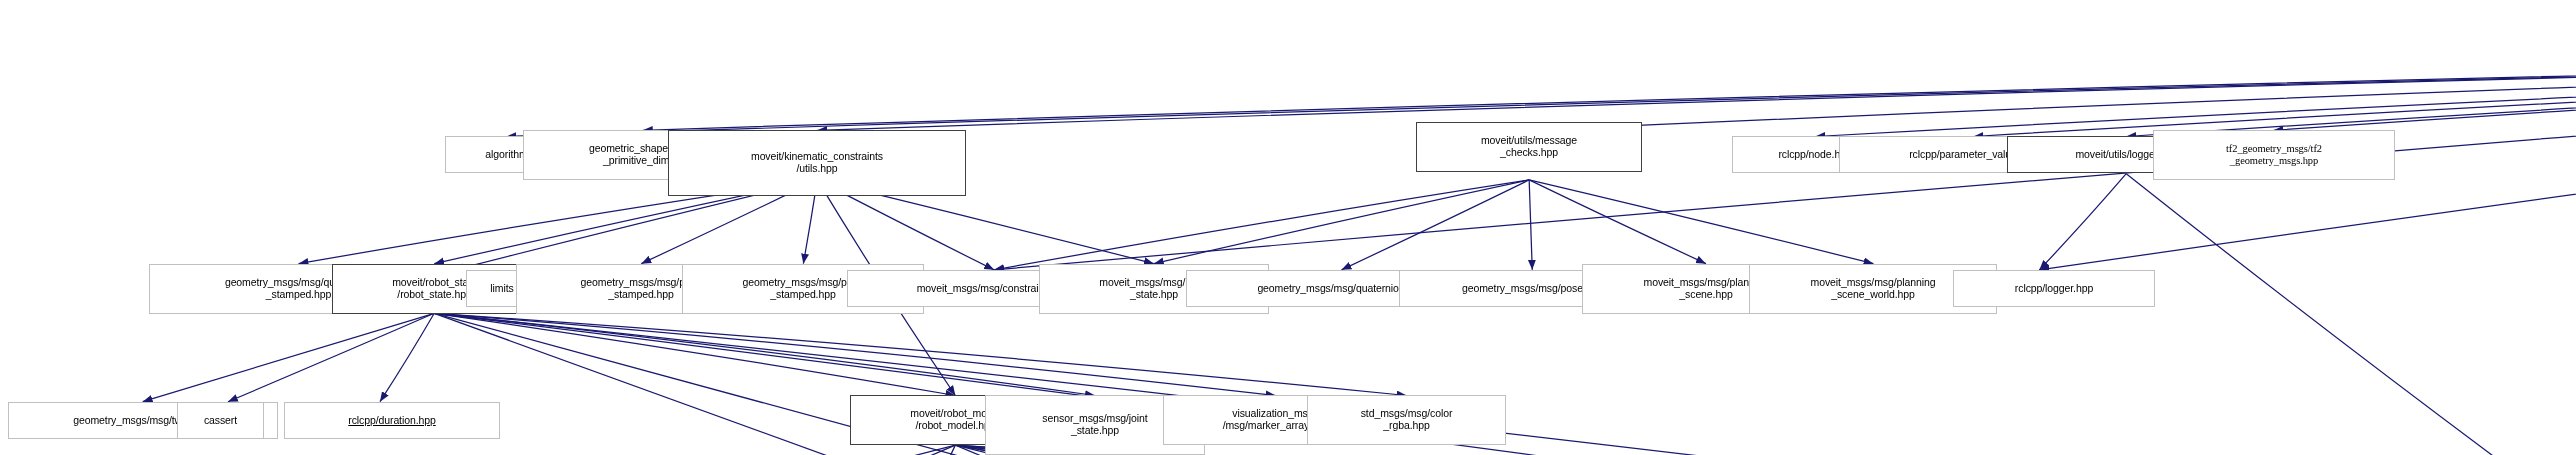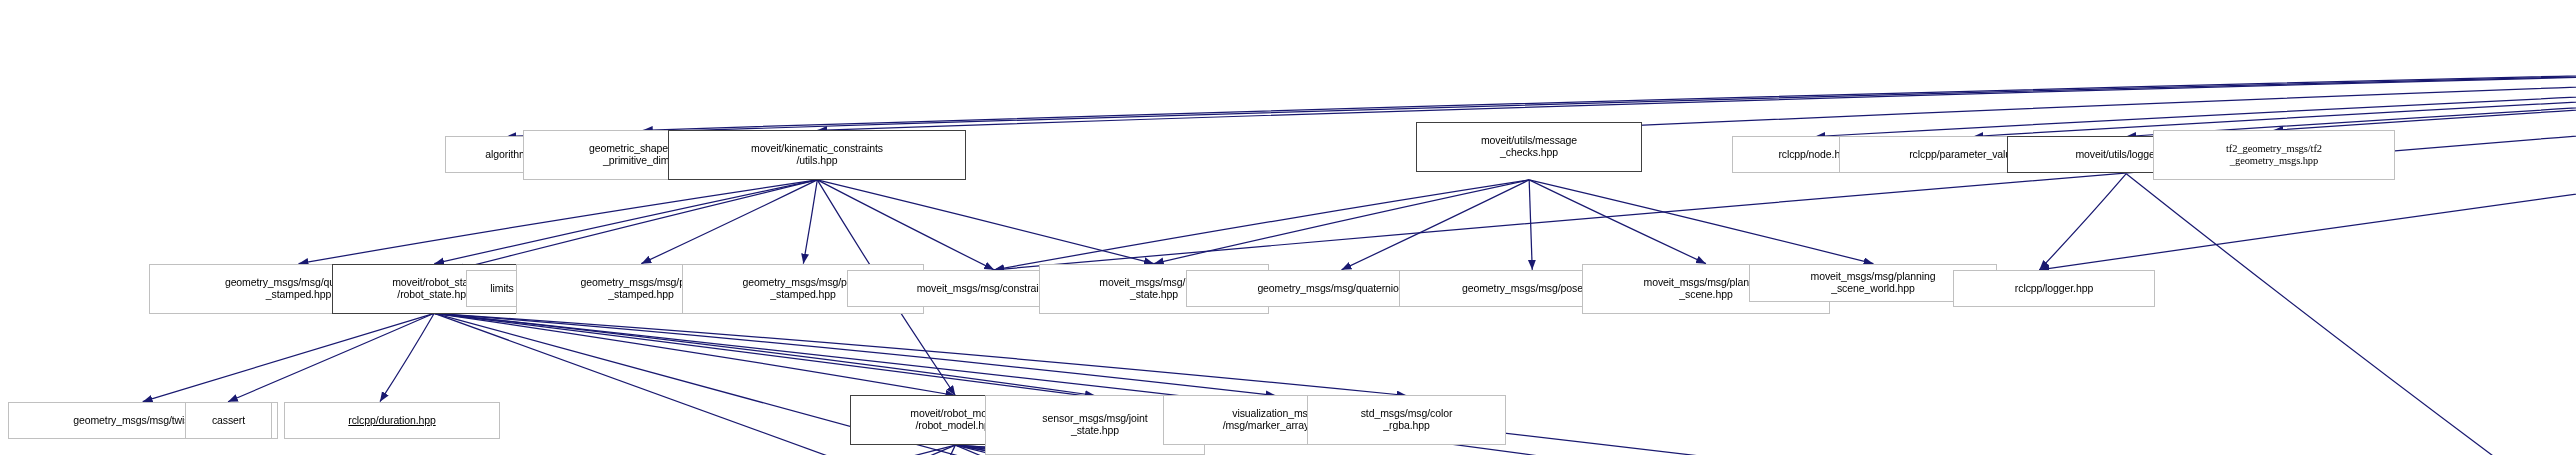--- a/index.html
+++ b/index.html
@@ -121,21 +121,21 @@
         <path d="M3219,914 Q3148.32,968.138 3067,1026" stroke="#191970" stroke-width="1.6" fill="none" marker-end="url(#arrow)"></path>
         <path d="M3219,914 Q3521.715,958.02525 3870,1018" stroke="#191970" stroke-width="1.6" fill="none" marker-end="url(#arrow)"></path>
         <path d="M2384,1050 Q2409.11,1049.3385 2438,1050" stroke="#191970" stroke-width="1.6" fill="none" marker-end="url(#arrow)"></path>
         <path d="M2722,906 Q2882.425,961.77375 3067,1026" stroke="#191970" stroke-width="1.6" fill="none" marker-end="url(#arrow)"></path>
       </g>
   </svg>
   <div id="node-layer">
       <div class="node " style="left: 445px; top: 136px; width: 123px; height: 37px;">algorithm</div>
       <div class="node " style="left: 523px; top: 130px; width: 240px; height: 50px;">geometric_shapes/solid
 _primitive_dims.h</div>
-      <div class="node bold" style="left: 668px; top: 130px; width: 298px; height: 50px;">moveit/kinematic_constraints
+      <div class="node bold" style="left: 668px; top: 130px; width: 298px; height: 66px;">moveit/kinematic_constraints
 /utils.hpp</div>
       <div class="node bold" style="left: 1416px; top: 122px; width: 226px; height: 50px;">moveit/utils/message
 _checks.hpp</div>
       <div class="node " style="left: 1732px; top: 136px; width: 166px; height: 37px;">rclcpp/node.hpp</div>
       <div class="node " style="left: 1839px; top: 136px; width: 268px; height: 37px;">rclcpp/parameter_value.hpp</div>
       <div class="node bold" style="left: 2007px; top: 136px; width: 239px; height: 37px;">moveit/utils/logger.hpp</div>
       <div class="node " style="left: 2153px; top: 130px; width: 242px; height: 50px; font-family: Liberation Serif, serif;">tf2_geometry_msgs/tf2
 _geometry_msgs.hpp</div>
       <div class="node " style="left: 149px; top: 264px; width: 299px; height: 50px;">geometry_msgs/msg/quaternion
 _stamped.hpp</div>
@@ -146,25 +146,25 @@
 _stamped.hpp</div>
       <div class="node " style="left: 682px; top: 264px; width: 242px; height: 50px;">geometry_msgs/msg/pose
 _stamped.hpp</div>
       <div class="node " style="left: 847px; top: 270px; width: 295px; height: 37px;">moveit_msgs/msg/constraints.hpp</div>
       <div class="node " style="left: 1039px; top: 264px; width: 230px; height: 50px;">moveit_msgs/msg/robot
 _state.hpp</div>
       <div class="node " style="left: 1186px; top: 270px; width: 310px; height: 37px;">geometry_msgs/msg/quaternion.hpp</div>
       <div class="node " style="left: 1399px; top: 270px; width: 267px; height: 37px;">geometry_msgs/msg/pose.hpp</div>
       <div class="node " style="left: 1582px; top: 264px; width: 248px; height: 50px;">moveit_msgs/msg/planning
 _scene.hpp</div>
-      <div class="node " style="left: 1749px; top: 264px; width: 248px; height: 38px;">moveit_msgs/msg/planning
+      <div class="node " style="left: 1749px; top: 264px; width: 248px; height: 50px;">moveit_msgs/msg/planning
 _scene_world.hpp</div>
       <div class="node " style="left: 1953px; top: 270px; width: 202px; height: 37px;">rclcpp/logger.hpp</div>
       <div class="node " style="left: 7.8px; top: 402px; width: 270px; height: 37px;">geometry_msgs/msg/twist.hpp</div>
-      <div class="node " style="left: 185px; top: 402px; width: 87px; height: 37px;">cassert</div>
+      <div class="node " style="left: 177px; top: 402px; width: 87px; height: 37px;">cassert</div>
       <div class="node " style="left: 284px; top: 402px; width: 216px; height: 37px; text-decoration: underline;">rclcpp/duration.hpp</div>
       <div class="node bold" style="left: 850px; top: 395px; width: 211px; height: 50px;">moveit/robot_model
 /robot_model.hpp</div>
       <div class="node " style="left: 985px; top: 395px; width: 220px; height: 60px;">sensor_msgs/msg/joint
 _state.hpp</div>
       <div class="node " style="left: 1163px; top: 395px; width: 225px; height: 50px;">visualization_msgs
 /msg/marker_array.hpp</div>
       <div class="node " style="left: 1307px; top: 395px; width: 199px; height: 50px;">std_msgs/msg/color
 _rgba.hpp</div>
     </div>

